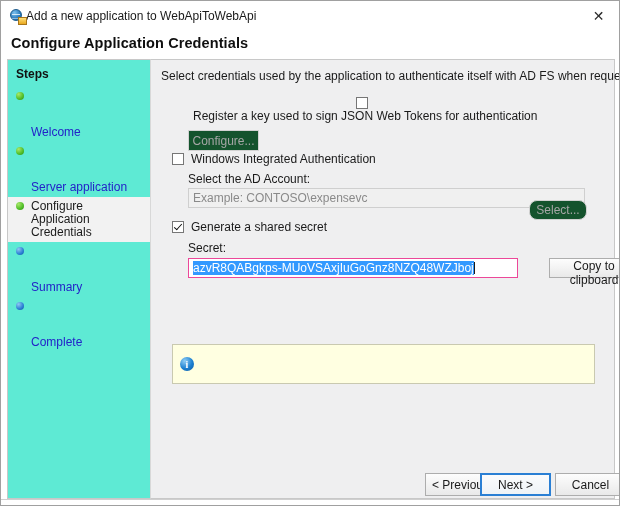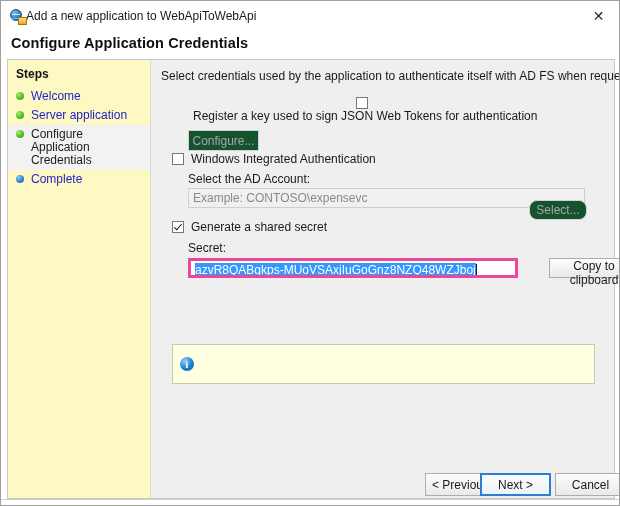--- a/index.html
+++ b/index.html
@@ -89,21 +89,21 @@
     color: #0f0f0f;
     letter-spacing: .1px;
   }
 
   
   .sidebar {
     position: absolute;
     left: 6px; top: 58px;
     width: 143px;
     height: 440px;
-    background: #fef9c3;
+    background: #5eead4;
     border: 1px solid #c8c8c8;
     border-right: none;
     box-sizing: border-box;
   }
   .content {
     position: absolute;
     left: 149px; top: 58px;
     width: 465px;
     height: 440px;
     background: #efeff0;
@@ -136,21 +136,21 @@
     margin-top: 2px;
     margin-right: 7px;
   }
   .bullet.done {
     background: radial-gradient(circle at 32% 28%, #a8e86a 0%, #4fbd27 60%, #2e8c12 100%);
   }
   .bullet.todo {
     background: radial-gradient(circle at 32% 28%, #8fc8f2 0%, #2a7fd4 60%, #1558a0 100%);
   }
   .step-label { white-space: pre-line; }
-  .step-label.link { color: #2323c8; }
+  .step-label.link { color: #2323c8; margin-top: 36px; }
   .step-label.current { color: #1a1a1a; }
 
   
   .intro {
     position: absolute;
     left: 10px; top: 9px;
     font-size: 12px;
     color: #1a1a1a;
     white-space: nowrap;
   }
@@ -220,21 +220,21 @@
     line-height: 18px;
     white-space: nowrap;
     overflow: hidden;
   }
   .textinput.disabled {
     background: #f0f0f0;
     border-color: #cfcfcf;
     color: #8a8a8a;
   }
   .textinput.focused {
-    border: 3px solid #ec4899;
+    border: 1px solid #ec4899;
   }
   .sel {
     background: #3399ff;
     color: #ffffff;
   }
   .caret {
     display: inline-block;
     width: 1px;
     height: 12px;
     background: #1a1a1a;
@@ -319,20 +319,24 @@
       <span class="bullet done"></span>
       <span class="step-label link">Server application</span>
     </div>
 
     <div class="step active">
       <span class="bullet done"></span>
       <span class="step-label current">Configure Application
 Credentials</span>
     </div>
 
+    <div class="step">
+      <span class="bullet todo"></span>
+      <span class="step-label link">Summary</span>
+    </div>
 
     <div class="step">
       <span class="bullet todo"></span>
       <span class="step-label link">Complete</span>
     </div>
   </div>
 
   <div class="content">
 
     <div class="intro">Select credentials used by the application to authenticate itself with AD FS when requesting access tokens.</div>

